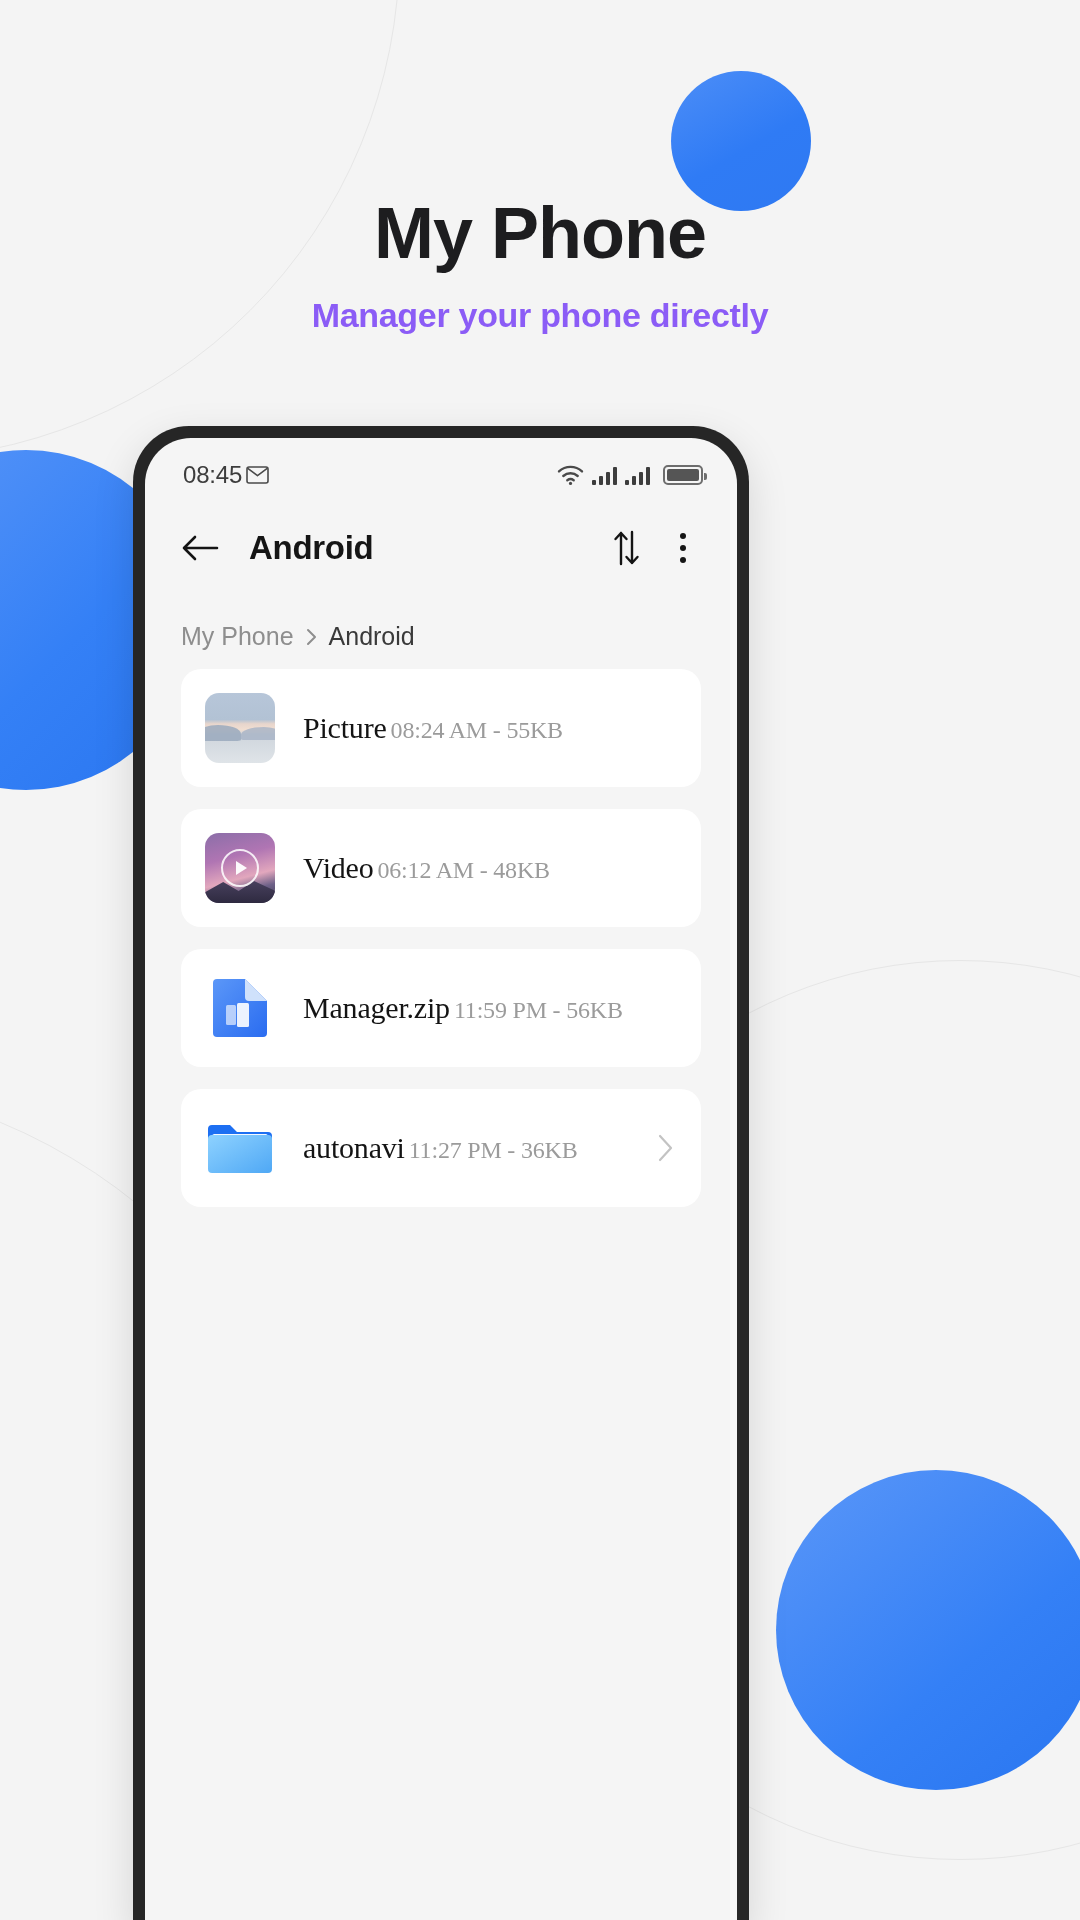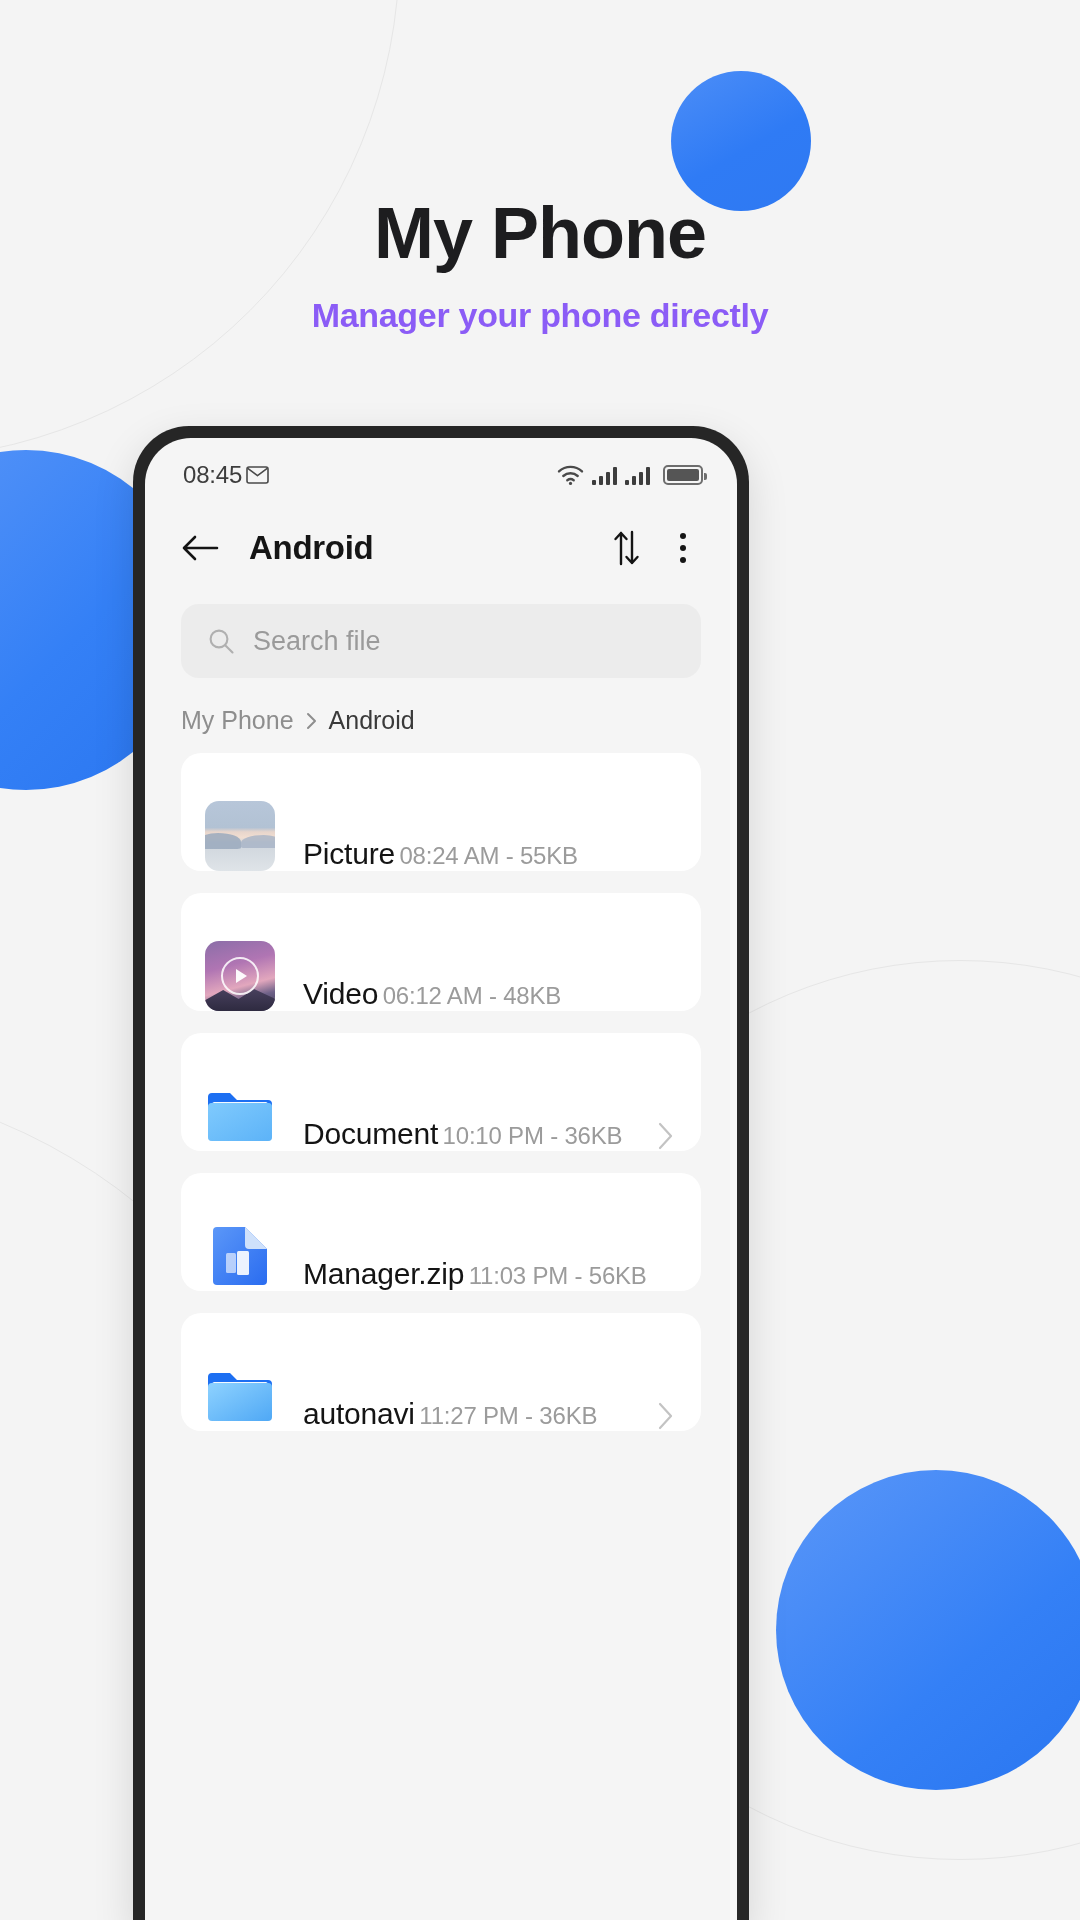--- a/index.html
+++ b/index.html
@@ -148,23 +148,24 @@
   .crumb-sep { width:13px; height:18px; display:block; }
   .crumb-current { color:#3a3a3a; }
 
   
   .file-list { padding:0 36px; }
   .file-row {
     background:#ffffff;
     border-radius:20px;
     height:118px;
     margin-bottom:22px;
-    display:flex; align-items:flex-end;
+    display:flex; align-items:center;
     padding:0 26px 0 24px;
     cursor:pointer;
+    font-family:Liberation Serif, serif;
   }
   .thumb {
     width:70px; height:70px; border-radius:14px;
     flex:none; overflow:hidden; position:relative;
   }
   .thumb-picture {
     background:
       linear-gradient(#b7c6d9 0%, #b2c2d4 38%, #e7d5cc 44%, #f1ded1 52%, #cfd6dd 60%, #dfe4e8 100%);
   }
   .thumb-picture::before {
@@ -278,29 +279,20 @@
         <path d="M10 34 V3 M4.5 9 L10 3 L15.5 9" fill="none" stroke="#141414" stroke-width="2.4" stroke-linecap="round" stroke-linejoin="round"></path>
         <path d="M21 2 V33 M15.5 27 L21 33 L26.5 27" fill="none" stroke="#141414" stroke-width="2.4" stroke-linecap="round" stroke-linejoin="round"></path>
       </svg>
       <span class="menu-dots">
         <span></span>
           <span></span>
           <span></span>
       </span>
     </div>
 
-    <div class="search-wrap">
-      <div class="searchbar">
-        <svg class="search-icon" viewBox="0 0 28 28">
-          <circle cx="12" cy="12" r="8.4" fill="none" stroke="#b0b0b0" stroke-width="2.1"></circle>
-          <path d="M18.2 18.2 L25.5 25.5" stroke="#b0b0b0" stroke-width="2.1" stroke-linecap="round"></path>
-        </svg>
-        <input class="search-input" type="text" placeholder="Search file" style="">
-      </div>
-    </div>
 
     <div class="breadcrumb">
       <span class="crumb-root">My Phone</span>
       <svg class="crumb-sep" viewBox="0 0 13 18">
         <path d="M3 2 L10 9 L3 16" fill="none" stroke="#8e8e8e" stroke-width="2" stroke-linecap="round" stroke-linejoin="round"></path>
       </svg>
       <span class="crumb-current">Android</span>
     </div>
 
     <div class="file-list">
@@ -316,59 +308,38 @@
       <div class="file-row">
         <span class="thumb thumb-video">
           <span class="play-badge"></span>
         </span>
         <span class="file-meta">
           <span class="file-name">Video</span>
           <span class="file-sub">06:12 AM - 48KB</span>
         </span>
       </div>
 
-      <div class="file-row">
-        <svg class="ico-folder" viewBox="0 0 70 70">
-          <path d="M3 16 a4 4 0 0 1 4-4 h18 l7 7 h31 a4 4 0 0 1 4 4 v6 H3 Z" fill="#1d6ff2"></path>
-          <rect x="7" y="21" width="56" height="9" rx="2.5" fill="#f3f8ff"></rect>
-          <path d="M3 26 a4 4 0 0 1 4-4 h56 a4 4 0 0 1 4 4 v30 a4 4 0 0 1 -4 4 H7 a4 4 0 0 1 -4 -4 Z" fill="#6dc0fb"></path>
-          <path d="M3 26 a4 4 0 0 1 4-4 h56 a4 4 0 0 1 4 4 v30 a4 4 0 0 1 -4 4 H7 a4 4 0 0 1 -4 -4 Z" fill="url(#fg1)" opacity="0.55"></path>
-          <defs>
-            <linearGradient id="fg1" x1="0" y1="0" x2="1" y2="1">
-              <stop offset="0%" stop-color="#8ed2ff"></stop>
-              <stop offset="100%" stop-color="#4fa8f5"></stop>
-            </linearGradient>
-          </defs>
-        </svg>
-        <span class="file-meta">
-          <span class="file-name">Document</span>
-          <span class="file-sub">10:10 PM - 36KB</span>
-        </span>
-        <svg class="chevron" viewBox="0 0 20 30">
-          <path d="M5 3 L16 15 L5 27" fill="none" stroke="#c3c3c3" stroke-width="2.2" stroke-linecap="round" stroke-linejoin="round"></path>
-        </svg>
-      </div>
 
 
       <div class="file-row">
         <svg class="ico-zip" viewBox="0 0 70 70">
           <path d="M8 10 a4 4 0 0 1 4-4 h28 l22 22 v32 a4 4 0 0 1 -4 4 H12 a4 4 0 0 1 -4 -4 Z" fill="url(#zg1)"></path>
           <path d="M40 6 l22 22 H44 a4 4 0 0 1 -4 -4 Z" fill="#cfe1fb"></path>
           <rect x="21" y="32" width="10" height="20" rx="1.5" fill="#ffffff" opacity="0.62"></rect>
           <rect x="32" y="30" width="12" height="24" rx="1.5" fill="#ffffff" opacity="0.9"></rect>
           <defs>
             <linearGradient id="zg1" x1="0" y1="0" x2="1" y2="1">
               <stop offset="0%" stop-color="#5b97f8"></stop>
               <stop offset="100%" stop-color="#2a6cf0"></stop>
             </linearGradient>
           </defs>
         </svg>
         <span class="file-meta">
           <span class="file-name">Manager.zip</span>
-          <span class="file-sub">11:03 PM - 56KB</span>
+          <span class="file-sub">11:59 PM - 56KB</span>
         </span>
       </div>
 
       <div class="file-row">
         <svg class="ico-folder" viewBox="0 0 70 70">
           <path d="M3 16 a4 4 0 0 1 4-4 h18 l7 7 h31 a4 4 0 0 1 4 4 v6 H3 Z" fill="#1d6ff2"></path>
           <rect x="7" y="21" width="56" height="9" rx="2.5" fill="#f3f8ff"></rect>
           <path d="M3 26 a4 4 0 0 1 4-4 h56 a4 4 0 0 1 4 4 v30 a4 4 0 0 1 -4 4 H7 a4 4 0 0 1 -4 -4 Z" fill="url(#fg2)"></path>
           <defs>
             <linearGradient id="fg2" x1="0" y1="0" x2="1" y2="1">

